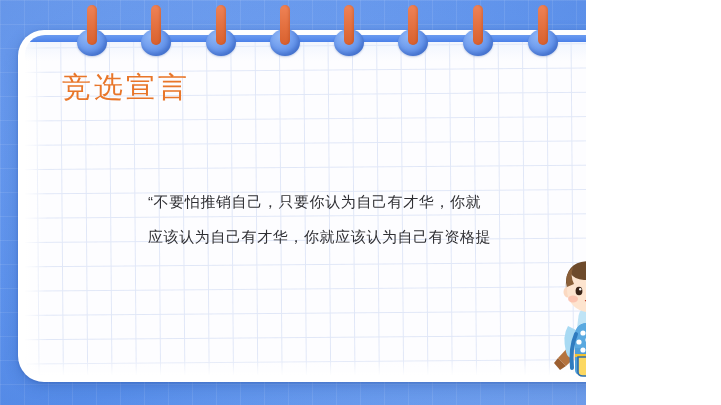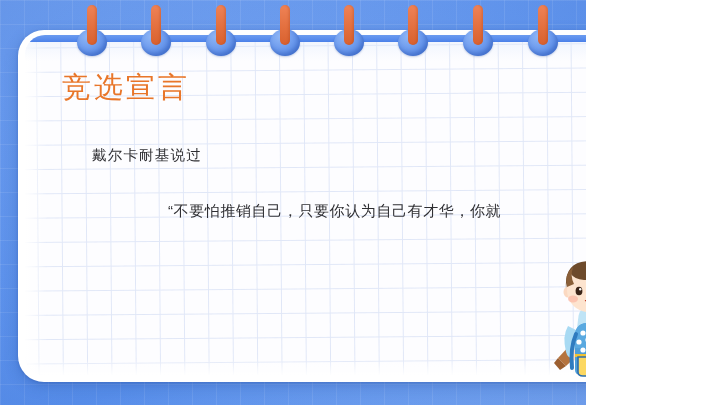--- a/index.html
+++ b/index.html
@@ -143,26 +143,25 @@
     left: 92px;
     top: 146px;
     font-size: 14.5px;
     color: #2f2f33;
     letter-spacing: 1.2px;
     white-space: nowrap;
   }
   .quote {
     position: absolute;
     left: 148px;
-    top: 193px;
+    top: 184px;
     width: 420px;
     font-size: 15px;
     color: #2f2f33;
     letter-spacing: 0.6px;
-    margin-left: 20px;
   }
   .quote .q-line {
     line-height: 35px;
     white-space: nowrap;
   }
   .quote .q-line.indent { text-indent: 0; }
 
   
   .illus {
     position: absolute;
@@ -222,24 +221,24 @@
         <div class="bar" style="background: linear-gradient(rgb(239, 130, 86) 0%, rgb(227, 112, 63) 55%, rgb(217, 97, 47) 100%);"></div>
       </div>
       <div class="ring" style="left: 587px;">
         <div class="bead"></div>
         <div class="bar" style="background: linear-gradient(rgb(239, 130, 86) 0%, rgb(227, 112, 63) 55%, rgb(217, 97, 47) 100%);"></div>
       </div>
     </div>
 
   <div class="title">竞选宣言</div>
 
-  <div class="lead">戴尔卡耐基说过</div>
 
   <div class="quote">
     <div class="q-line">“不要怕推销自己，只要你认为自己有才华，你就</div>
+    <div class="q-line indent">应该认为自己有才华，你就应该认为自己有资格提</div>
   </div>
 
   <div class="illus">
     <svg viewBox="0 0 160 150" width="160" height="150" xmlns="http://www.w3.org/2000/svg">
 
       <g>
         <path d="M30 110 L48 92 L53 97 L35 115 Z" fill="#c98b5e"></path>
         <path d="M18 128 L33 112 L42 121 L26 136 Z" fill="#b5743f"></path>
         <path d="M18 128 L26 136 L20 140 L14 133 Z" fill="#9c5f30"></path>
       </g>

